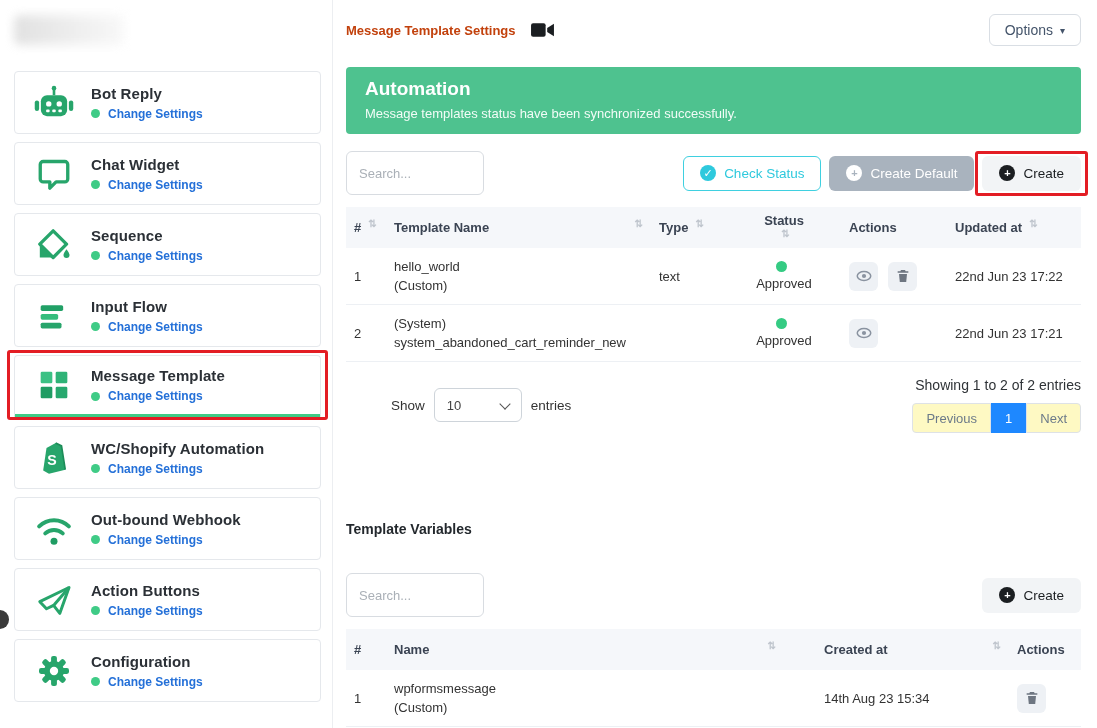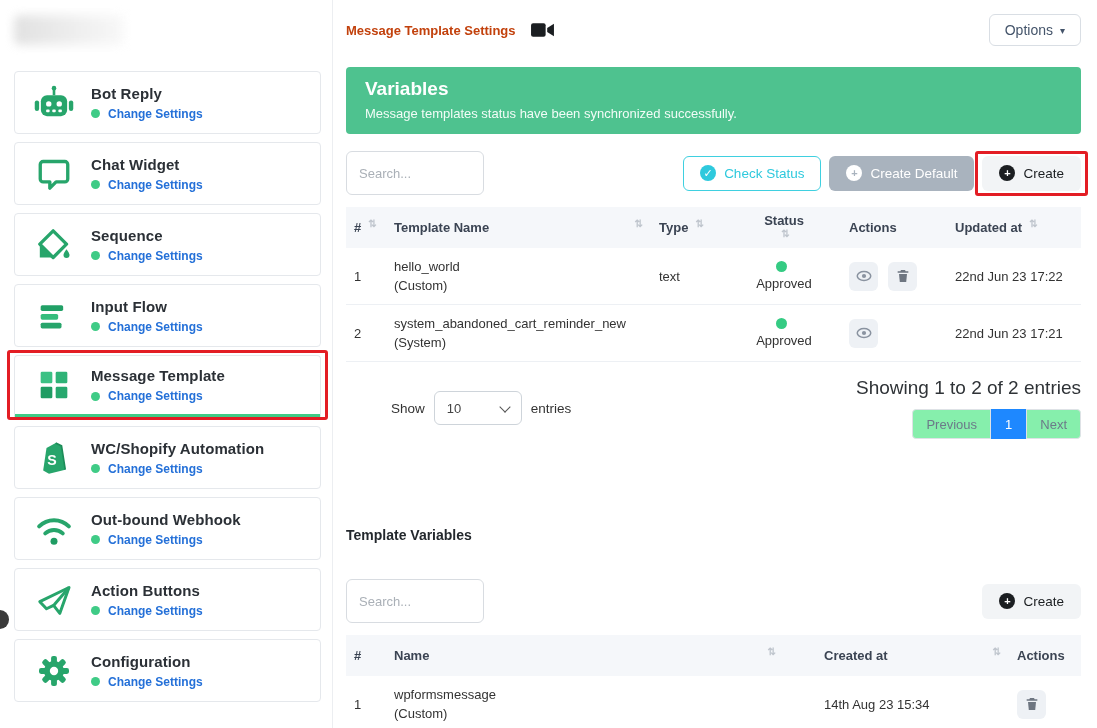--- a/index.html
+++ b/index.html
@@ -62,23 +62,23 @@
   .c-updated { width:134px; }
   .name2 { line-height:1.5; }
   .status-dot { width:11px; height:11px; border-radius:50%; background:#35cb83; margin-right:6px; }
   .act-btn { width:29px; height:29px; border-radius:6px; background:#eef1f5; border:none; display:inline-flex; align-items:center; justify-content:center; cursor:pointer; margin-right:6px; }
 
   .tfoot { display:flex; margin-top:15px; }
   .show-group { display:flex; align-items:center; gap:9px; font-size:13.5px; color:#333;margin-left:45px; }
   .select { position:relative; display:flex; align-items:center; width:88px; height:34px; border:1px solid #ced4da; border-radius:6px; padding:0 12px; font-size:13px; color:#444; cursor:pointer; }
   .chev { position:absolute; right:12px; top:11px; width:8px; height:8px; border-right:1.6px solid #555; border-bottom:1.6px solid #555; transform:rotate(45deg); }
   .foot-right { margin-left:auto; display:flex; flex-direction:column; align-items:flex-end; gap:10px; }
-  .summary { font-size:19px; color:#2f3337; }
+  .summary { font-size:14px; color:#2f3337; }
   .pager { display:flex; }
-  .page-btn { height:30px; padding:0 13px; border:1px solid #dee2e6; background:#86efac; color:#6c7a89; font-size:13px; cursor:pointer; font-family:inherit; }
+  .page-btn { height:30px; padding:0 13px; border:1px solid #dee2e6; background:#fef9c3; color:#6c7a89; font-size:13px; cursor:pointer; font-family:inherit; }
   .page-btn.prev { border-radius:4px 0 0 4px; }
   .page-btn.next { border-radius:0 4px 4px 0; }
   .page-btn.current { background:#1e88ff; border-color:#1e88ff; color:#fff; min-width:34px; }
 
   .section-title { margin-top:88px; font-size:14px; font-weight:700; color:#23282d; }
   .toolbar2 { display:flex; align-items:center; margin-top:36px; }
   .v-name { flex:1; }
   .thead .v-name { justify-content:space-between; padding-right:40px; }
   .v-created { width:193px; }
   .thead .v-created { justify-content:space-between; }
@@ -279,21 +279,21 @@
             </g>
           </svg>
       </span>
       <button class="options-btn">
         <span>Options</span>
         <span class="caret">▾</span>
       </button>
     </div>
 
     <div class="alert">
-      <div class="alert-title">Variables</div>
+      <div class="alert-title">Automation</div>
       <div class="alert-msg">Message templates status have been synchronized successfully.</div>
     </div>
 
     <div class="toolbar">
       <input class="search-input" type="text" placeholder="Search..." style="">
       <div class="btn-group">
         <button class="btn btn-cyan">
           <span class="ic-circle cyan">✓</span>
           <span>Check Status</span>
         </button>
@@ -375,22 +375,22 @@
             <span>22nd Jun 23 17:22</span>
           </div>
       </div>
 
       <div class="trow">
         <div class="cell c-num">
             <span>2</span>
           </div>
         <div class="cell c-name">
             <div class="name2">
+              <div>(System)</div>
               <div>system_abandoned_cart_reminder_new</div>
-              <div>(System)</div>
             </div>
           </div>
         <div class="cell c-type">
             <span></span>
           </div>
         <div class="cell c-status">
             <span class="status-dot"></span>
             <span>Approved</span>
           </div>
         <div class="cell c-actions">

